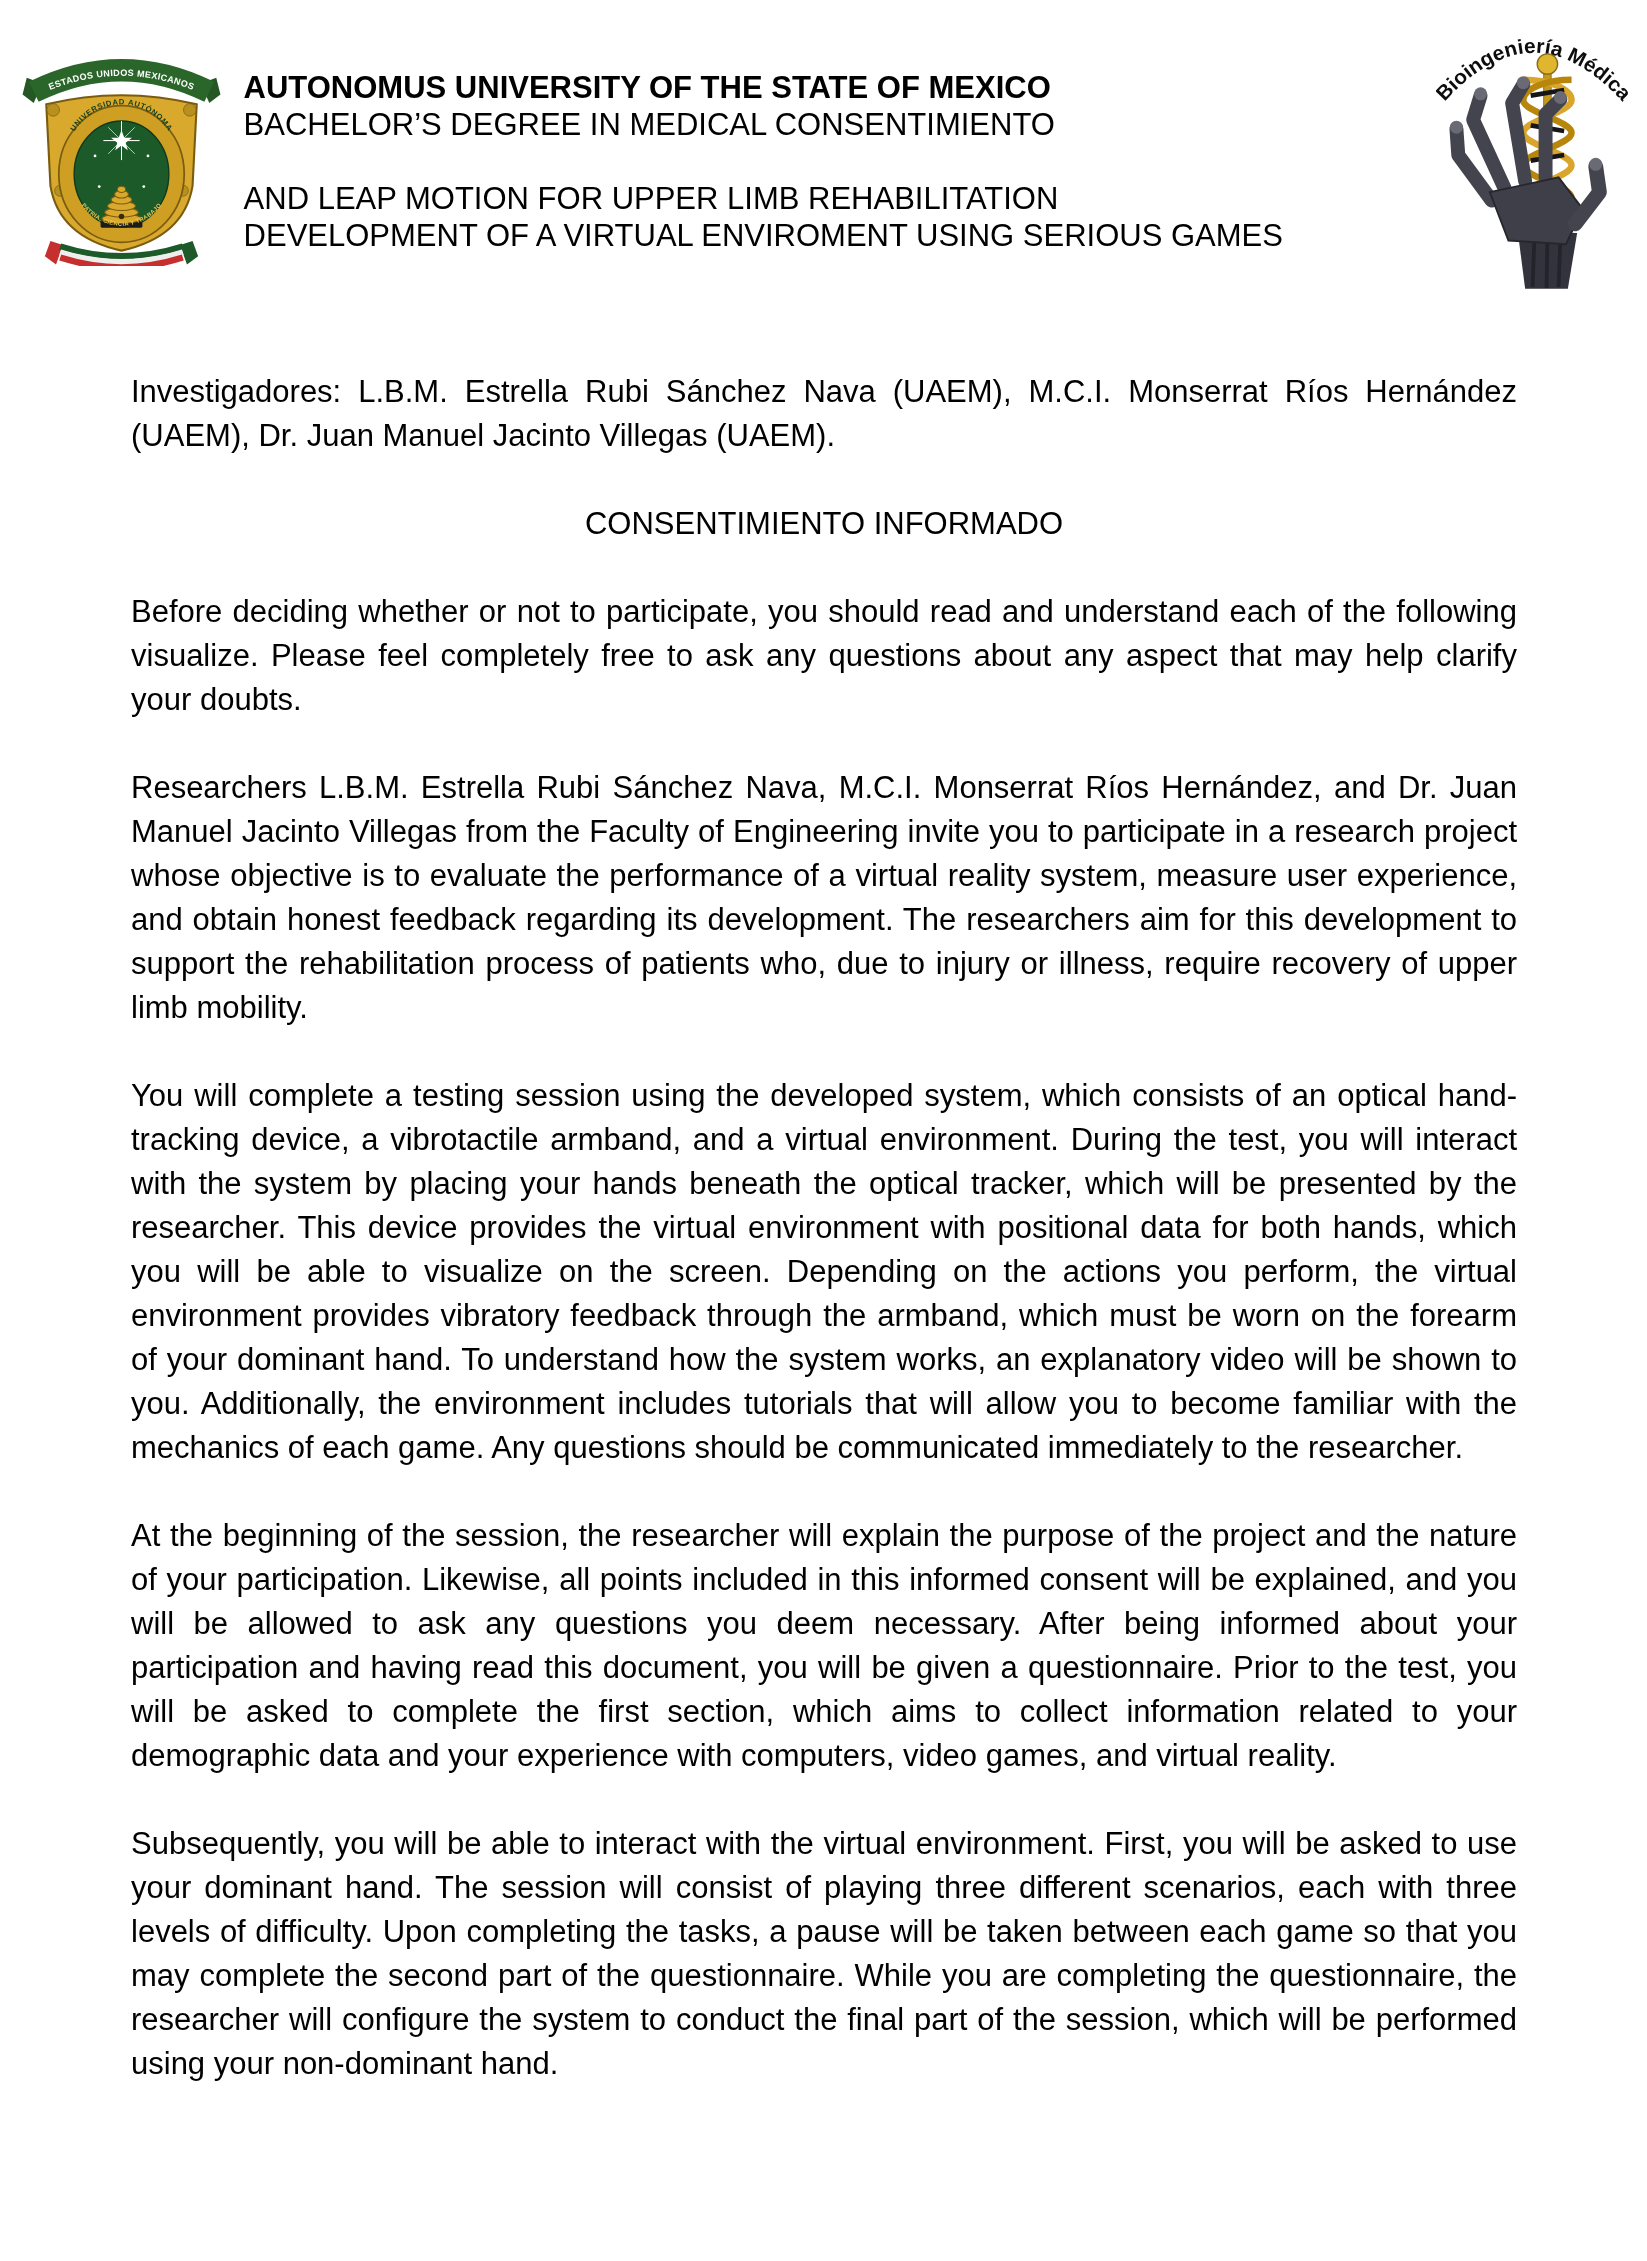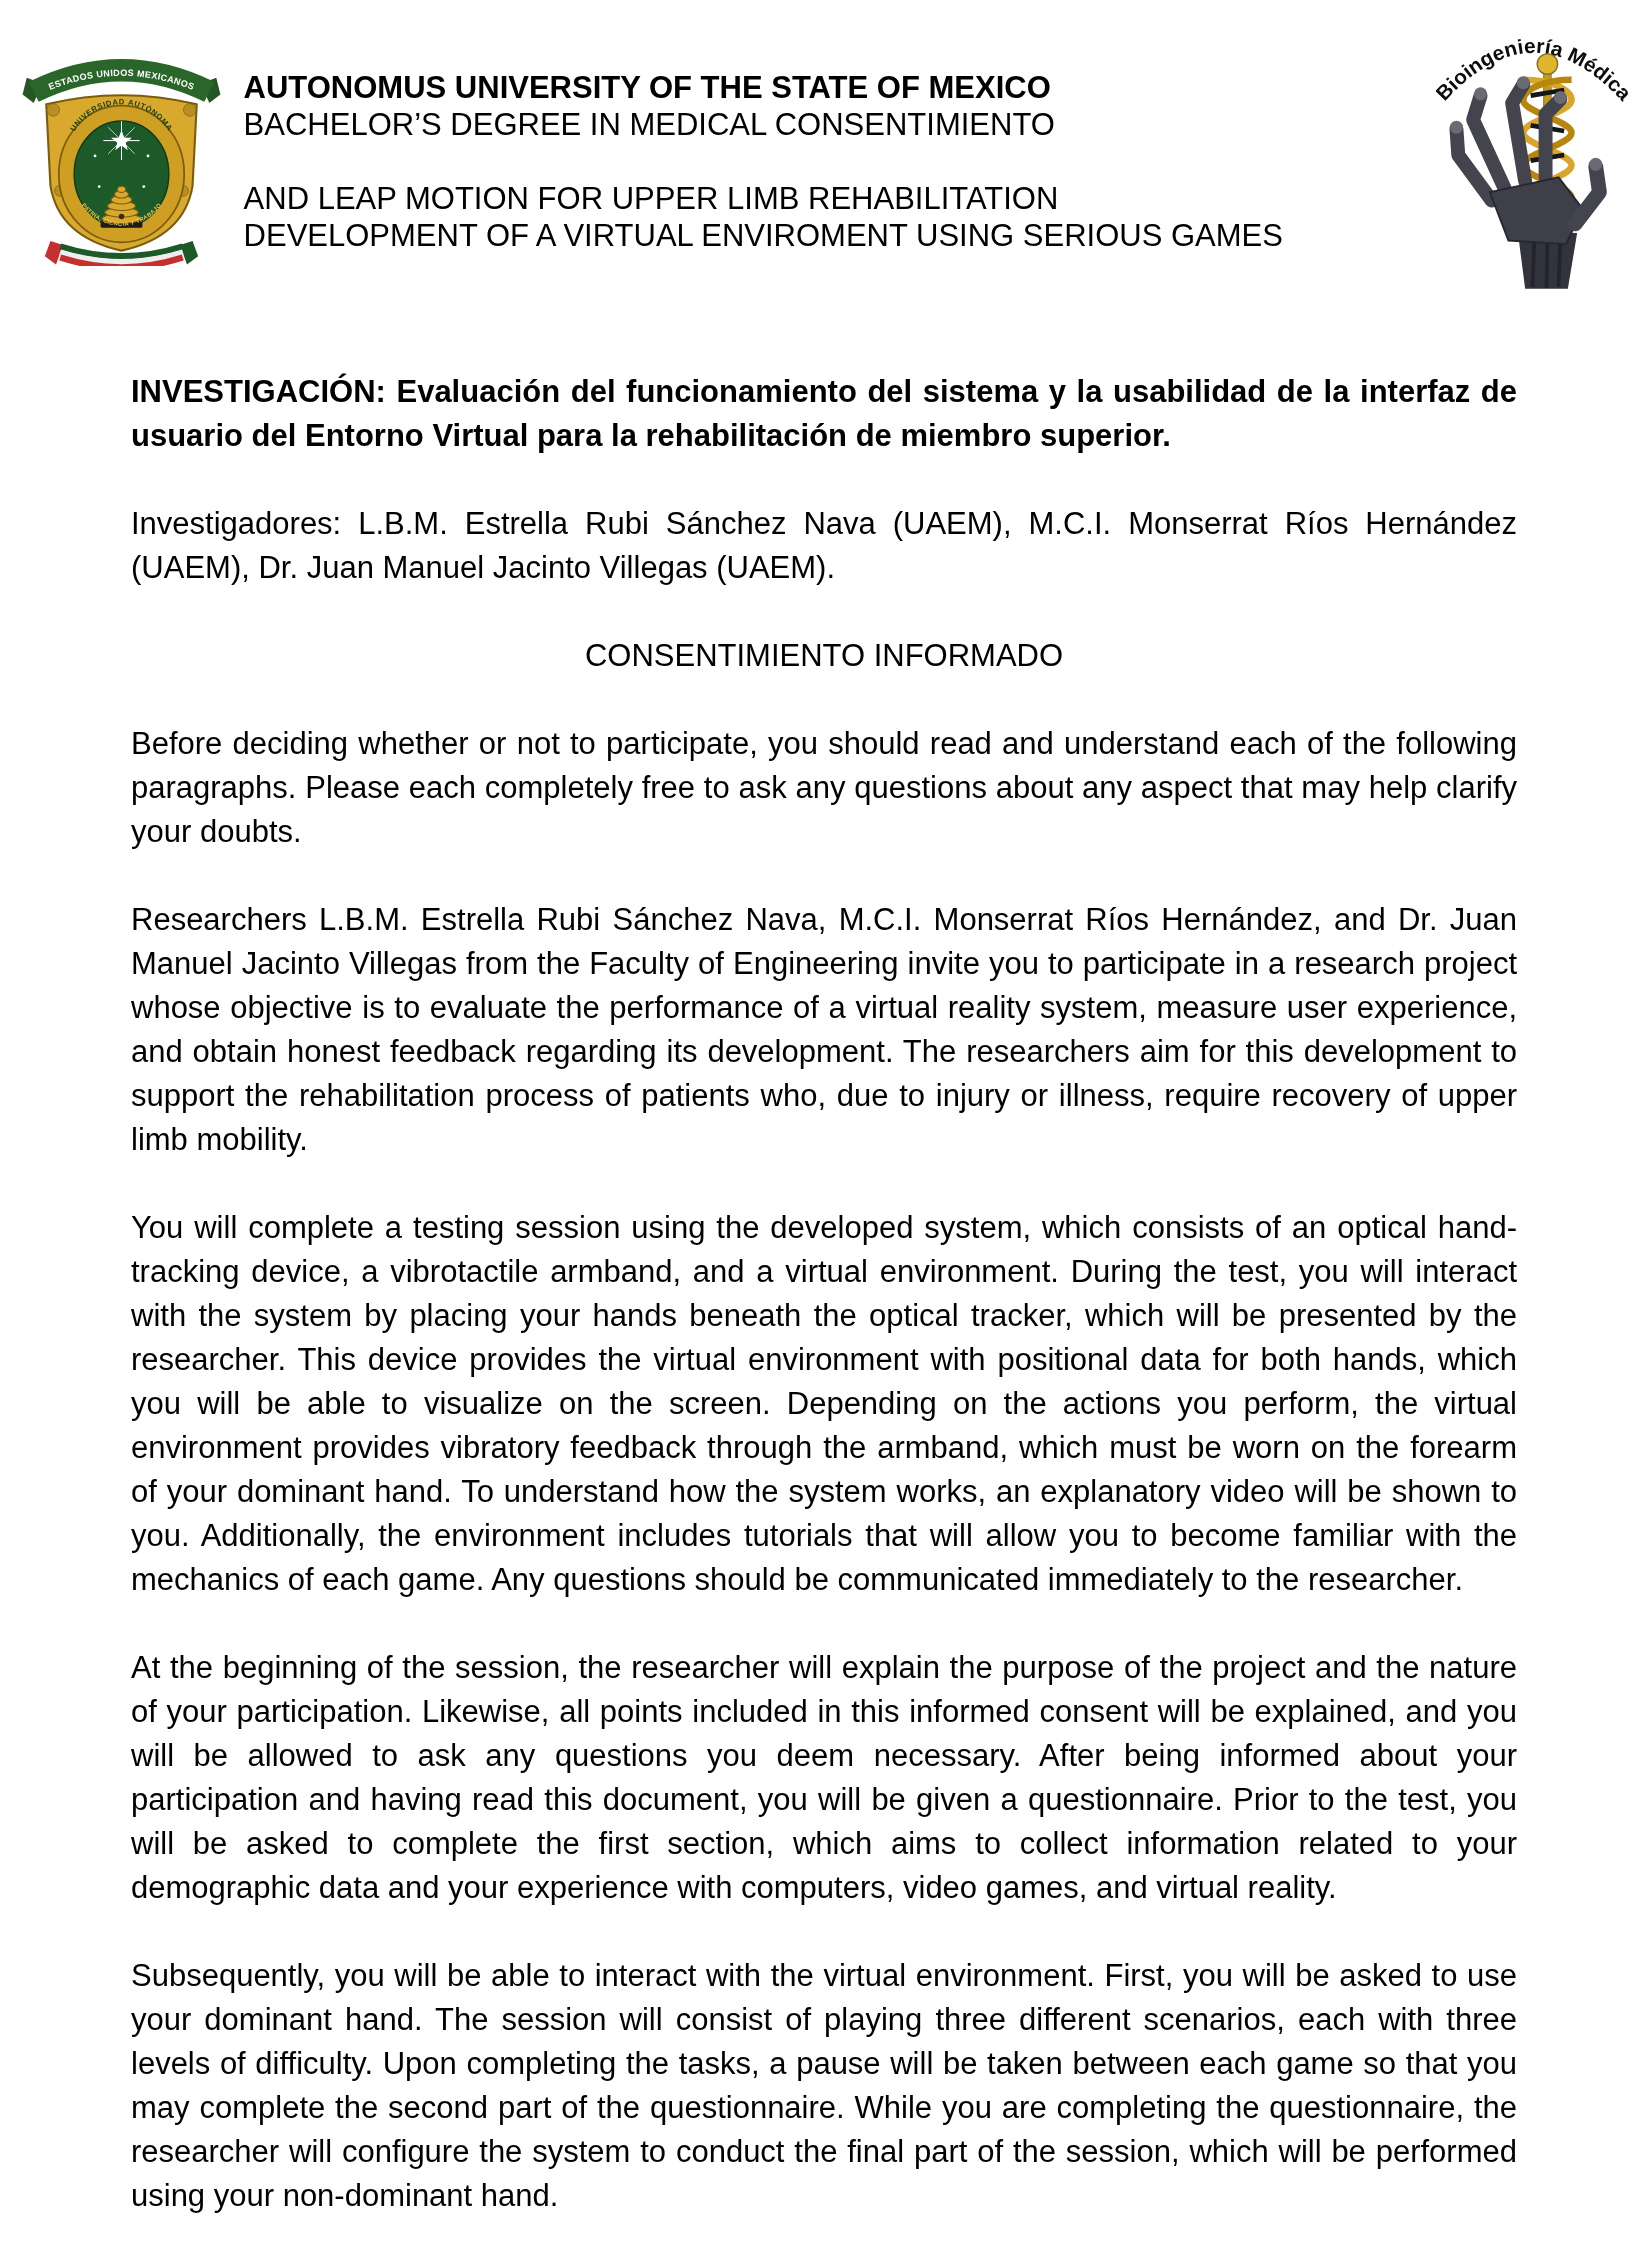--- a/index.html
+++ b/index.html
@@ -169,24 +169,23 @@
             <circle cx="94" cy="78" r="7"></circle>
             <circle cx="134" cy="94" r="7"></circle>
             <circle cx="172" cy="166" r="7"></circle>
           </g>
         </g>
       </svg>
     </div>
   </div>
 
   <div class="content">
-    <p class="para justify bold">INVESTIGACIÓN: Evaluación del funcionamiento del sistema y la usabilidad de la interfaz de usuario del Entorno Virtual para la rehabilitación de miembro superior.</p>
     <p class="para justify">Investigadores: L.B.M. Estrella Rubi Sánchez Nava (UAEM), M.C.I. Monserrat Ríos Hernández (UAEM), Dr. Juan Manuel Jacinto Villegas (UAEM).</p>
     <p class="para center">CONSENTIMIENTO INFORMADO</p>
-    <p class="para justify">Before deciding whether or not to participate, you should read and understand each of the following paragraphs. Please each completely free to ask any questions about any aspect that may help clarify your doubts.</p>
+    <p class="para justify">Before deciding whether or not to participate, you should read and understand each of the following visualize. Please feel completely free to ask any questions about any aspect that may help clarify your doubts.</p>
     <p class="para justify">Researchers L.B.M. Estrella Rubi Sánchez Nava, M.C.I. Monserrat Ríos Hernández, and Dr. Juan Manuel Jacinto Villegas from the Faculty of Engineering invite you to participate in a research project whose objective is to evaluate the performance of a virtual reality system, measure user experience, and obtain honest feedback regarding its development. The researchers aim for this development to support the rehabilitation process of patients who, due to injury or illness, require recovery of upper limb mobility.</p>
     <p class="para justify">You will complete a testing session using the developed system, which consists of an optical hand-tracking device, a vibrotactile armband, and a virtual environment. During the test, you will interact with the system by placing your hands beneath the optical tracker, which will be presented by the researcher. This device provides the virtual environment with positional data for both hands, which you will be able to visualize on the screen. Depending on the actions you perform, the virtual environment provides vibratory feedback through the armband, which must be worn on the forearm of your dominant hand. To understand how the system works, an explanatory video will be shown to you. Additionally, the environment includes tutorials that will allow you to become familiar with the mechanics of each game. Any questions should be communicated immediately to the researcher.</p>
     <p class="para justify">At the beginning of the session, the researcher will explain the purpose of the project and the nature of your participation. Likewise, all points included in this informed consent will be explained, and you will be allowed to ask any questions you deem necessary. After being informed about your participation and having read this document, you will be given a questionnaire. Prior to the test, you will be asked to complete the first section, which aims to collect information related to your demographic data and your experience with computers, video games, and virtual reality.</p>
     <p class="para justify">Subsequently, you will be able to interact with the virtual environment. First, you will be asked to use your dominant hand. The session will consist of playing three different scenarios, each with three levels of difficulty. Upon completing the tasks, a pause will be taken between each game so that you may complete the second part of the questionnaire. While you are completing the questionnaire, the researcher will configure the system to conduct the final part of the session, which will be performed using your non-dominant hand.</p>
   </div>
 
 </div>
 
 
 </body></html>

